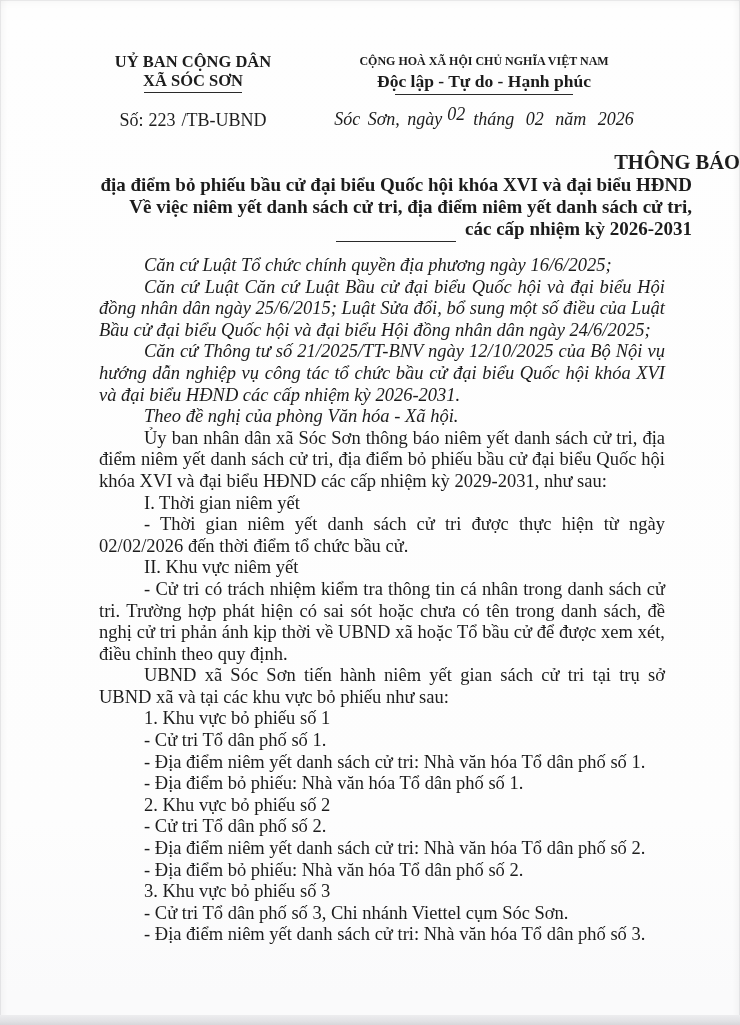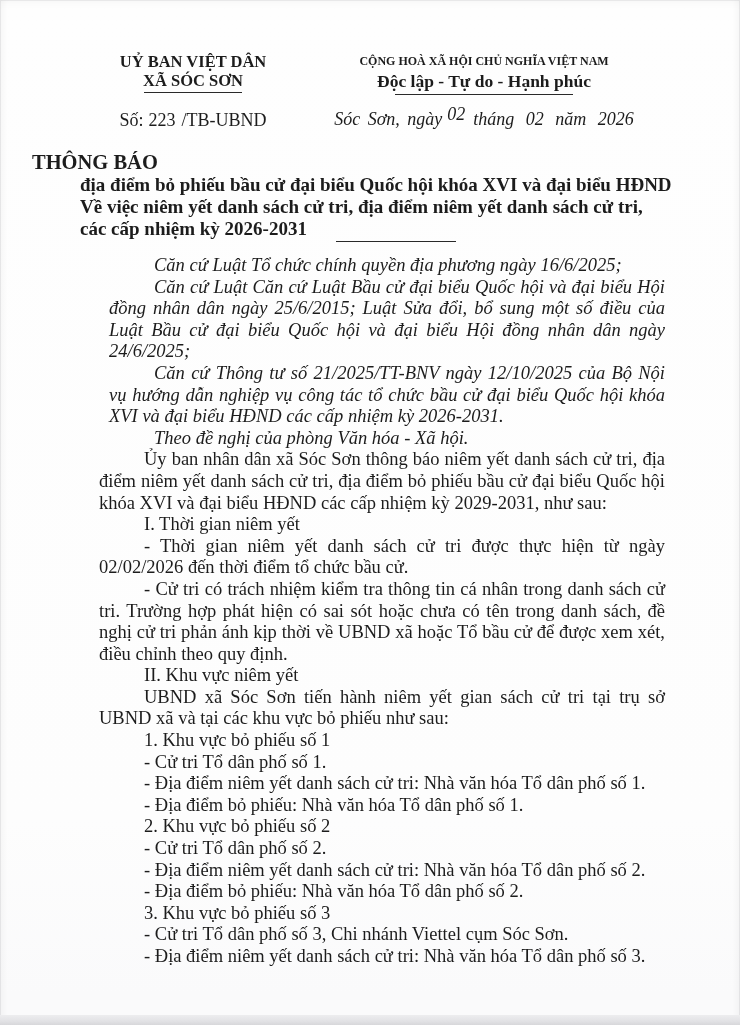--- a/index.html
+++ b/index.html
@@ -92,21 +92,21 @@
   .date-day {
     position: relative;
     top: -5px;
     margin: 0 8px 0 5px;
   }
   .date-rest { word-spacing: 7px; text-align: center; }
 
   
   .title-block {
     margin-top: 19px;
-    text-align: left;
+    text-align: right;
     padding-left: 32px;
   }
   .doc-type {
     font-weight: bold;
     font-size: 20.5px;
     line-height: 24px;
   }
   .subtitle {
     font-weight: bold;
     font-size: 19px;
@@ -124,31 +124,31 @@
   .body-text {
     margin: 13px 0 0 99px;
     width: 566px;
   }
   .para {
     font-size: 18.5px;
     line-height: 21.6px;
     text-align: justify;
     text-indent: 45px;
   }
-  .para.italic { font-style: italic; margin-left: 10px; }
+  .para.italic { font-style: italic; }
   .para.bold { font-weight: normal; text-align: left; }
 </style>
 </head>
 <body>
 
 <div class="page">
 
   <div class="header">
     <div class="header-left">
-      <div class="org-line1">UỶ BAN VIỆT DÂN</div>
+      <div class="org-line1">UỶ BAN CỘNG DÂN</div>
       <div class="org-line2">XÃ SÓC SƠN</div>
       <div class="rule-left"></div>
       <div class="doc-number">
         <span>Số:</span><span class="num-value">223</span><span class="num-suffix">/TB-UBND</span>
       </div>
     </div>
     <div class="header-right">
       <div class="nat-line1">CỘNG HOÀ XÃ HỘI CHỦ NGHĨA VIỆT NAM</div>
       <div class="nat-line2">Độc lập - Tự do - Hạnh phúc</div>
       <div class="rule-right"></div>
@@ -167,22 +167,22 @@
   </div>
 
   <div class="body-text">
     <p class="para italic">Căn cứ Luật Tổ chức chính quyền địa phương ngày 16/6/2025;</p>
     <p class="para italic">Căn cứ Luật Căn cứ Luật Bầu cử đại biểu Quốc hội và đại biểu Hội đồng nhân dân ngày 25/6/2015; Luật Sửa đổi, bổ sung một số điều của Luật Bầu cử đại biểu Quốc hội và đại biểu Hội đồng nhân dân ngày 24/6/2025;</p>
     <p class="para italic">Căn cứ Thông tư số 21/2025/TT-BNV ngày 12/10/2025 của Bộ Nội vụ hướng dẫn nghiệp vụ công tác tổ chức bầu cử đại biểu Quốc hội khóa XVI và đại biểu HĐND các cấp nhiệm kỳ 2026-2031.</p>
     <p class="para italic">Theo đề nghị của phòng Văn hóa - Xã hội.</p>
     <p class="para">Ủy ban nhân dân xã Sóc Sơn thông báo niêm yết danh sách cử tri, địa điểm niêm yết danh sách cử tri, địa điểm bỏ phiếu bầu cử đại biểu Quốc hội khóa XVI và đại biểu HĐND các cấp nhiệm kỳ 2029-2031, như sau:</p>
     <p class="para bold">I. Thời gian niêm yết</p>
     <p class="para">- Thời gian niêm yết danh sách cử tri được thực hiện từ ngày 02/02/2026 đến thời điểm tổ chức bầu cử.</p>
+    <p class="para bold">II. Khu vực niêm yết</p>
     <p class="para">- Cử tri có trách nhiệm kiểm tra thông tin cá nhân trong danh sách cử tri. Trường hợp phát hiện có sai sót hoặc chưa có tên trong danh sách, đề nghị cử tri phản ánh kịp thời về UBND xã hoặc Tổ bầu cử để được xem xét, điều chỉnh theo quy định.</p>
-    <p class="para bold">II. Khu vực niêm yết</p>
     <p class="para">UBND xã Sóc Sơn tiến hành niêm yết gian sách cử tri tại trụ sở UBND xã và tại các khu vực bỏ phiếu như sau:</p>
     <p class="para bold">1. Khu vực bỏ phiếu số 1</p>
     <p class="para">- Cử tri Tổ dân phố số 1.</p>
     <p class="para">- Địa điểm niêm yết danh sách cử tri: Nhà văn hóa Tổ dân phố số 1.</p>
     <p class="para">- Địa điểm bỏ phiếu: Nhà văn hóa Tổ dân phố số 1.</p>
     <p class="para bold">2. Khu vực bỏ phiếu số 2</p>
     <p class="para">- Cử tri Tổ dân phố số 2.</p>
     <p class="para">- Địa điểm niêm yết danh sách cử tri: Nhà văn hóa Tổ dân phố số 2.</p>
     <p class="para">- Địa điểm bỏ phiếu: Nhà văn hóa Tổ dân phố số 2.</p>
     <p class="para bold">3. Khu vực bỏ phiếu số 3</p>

